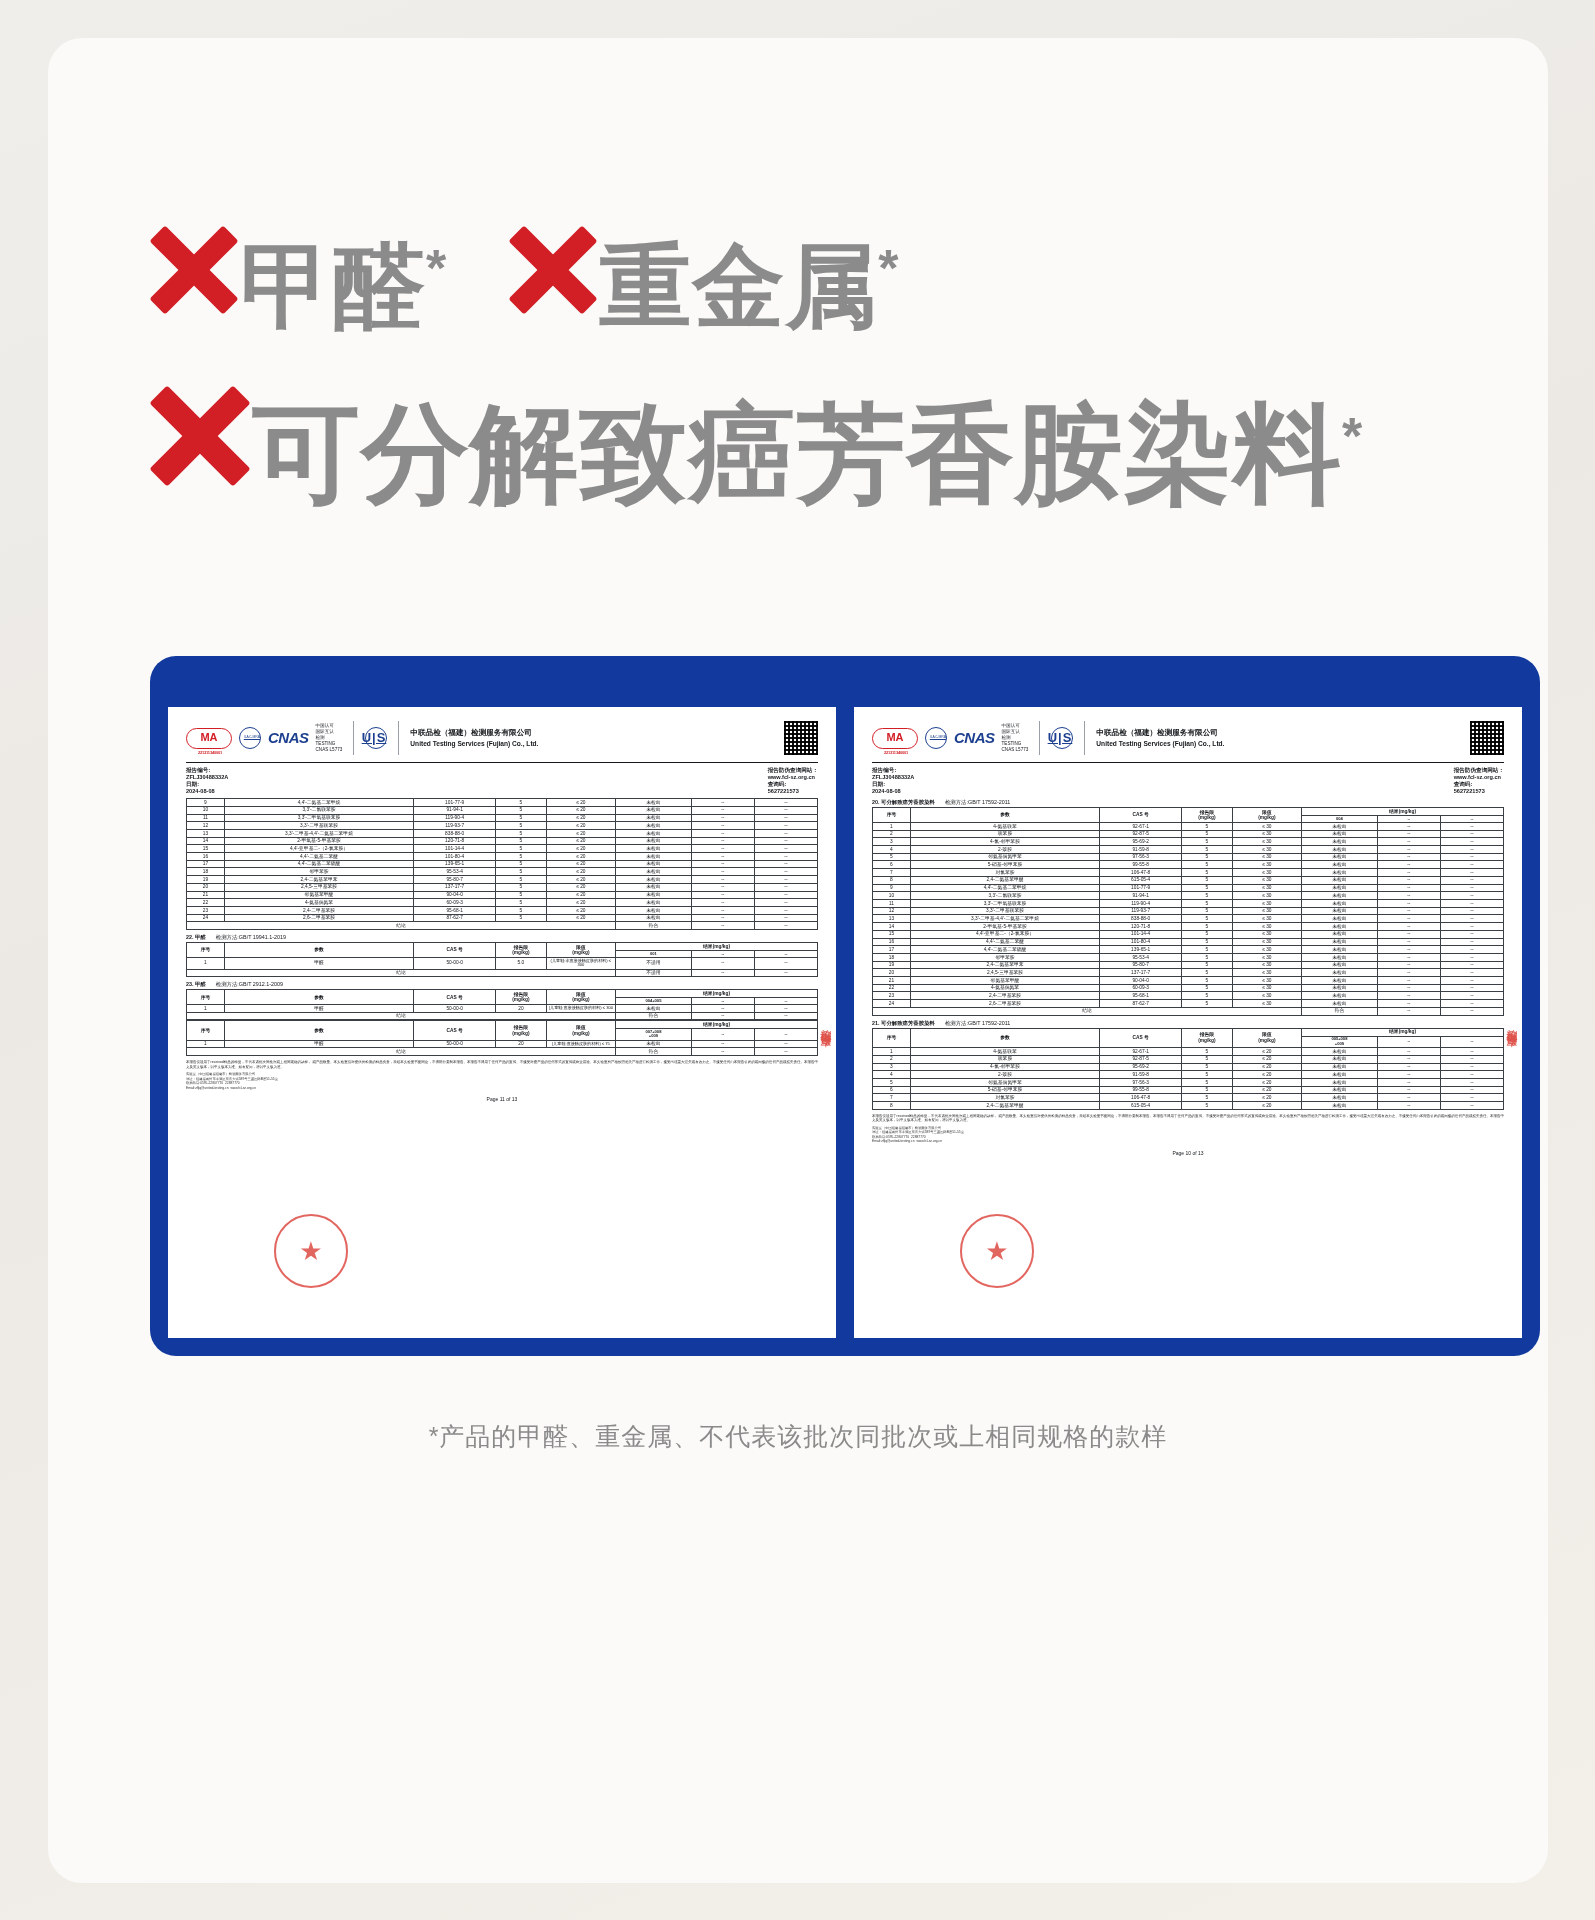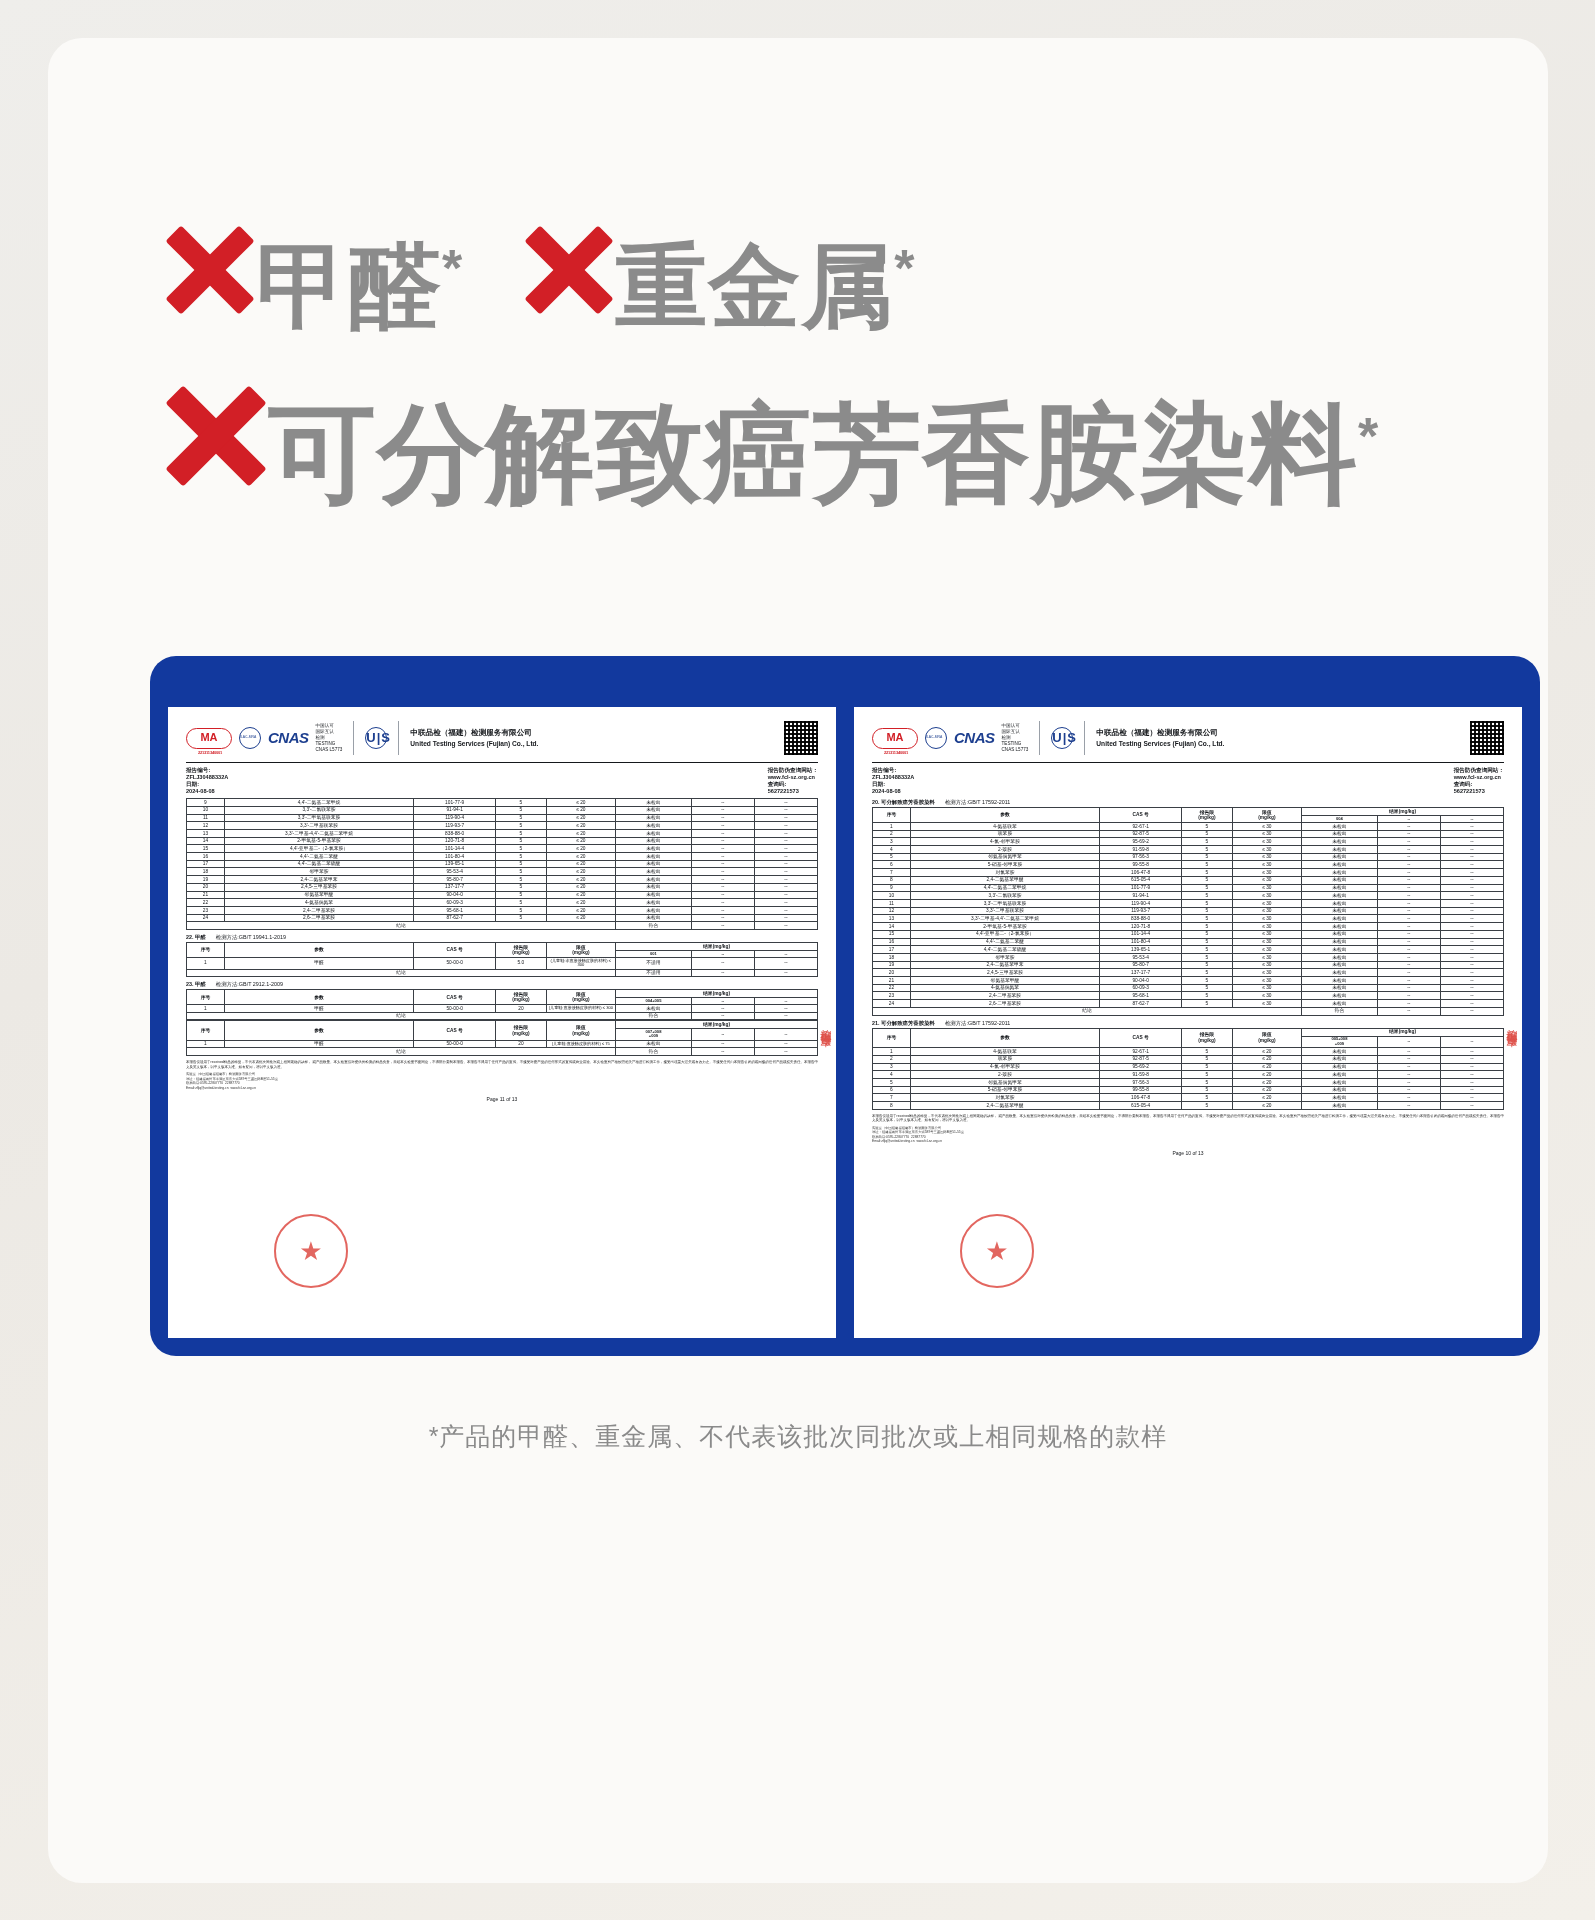--- a/index.html
+++ b/index.html
@@ -20,21 +20,21 @@
   .card {
     position: absolute;
     left: 48px; top: 38px;
     width: 1500px; height: 1845px;
     background: #fbfaf8;
     border-radius: 34px;
   }
   
   .headline {
     position: absolute;
-    left: 116px; top: 180px;
+    left: 100px; top: 180px;
     width: 1340px;
   }
   .hl-row {
     display: flex;
     align-items: flex-start;
   }
   .hl-row.row1 { gap: 60px; }
   .hl-item { display: flex; align-items: flex-start; }
   .xmark {
     position: relative;
@@ -125,26 +125,27 @@
     width: 46px;
     font-size: 4px;
     color: #d21f26;
     text-align: center;
     letter-spacing: -0.2px;
   }
   .seal {
     width: 22px; height: 22px;
     border-radius: 50%;
     border: 1.2px solid #1d3f8f;
-    display: flex; align-items: center; justify-content: flex-start;
+    display: flex; align-items: center; justify-content: flex-end;
     font-size: 3.4px;
     color: #1d3f8f;
     text-align: center;
     line-height: 1.05;
     flex: 0 0 auto;
+    text-decoration: underline;
   }
   .cnas {
     font-size: 15px;
     color: #1d3f8f;
     font-weight: bold;
     font-style: italic;
     letter-spacing: -0.5px;
   }
   .cnas-txt {
     font-size: 4.6px;

